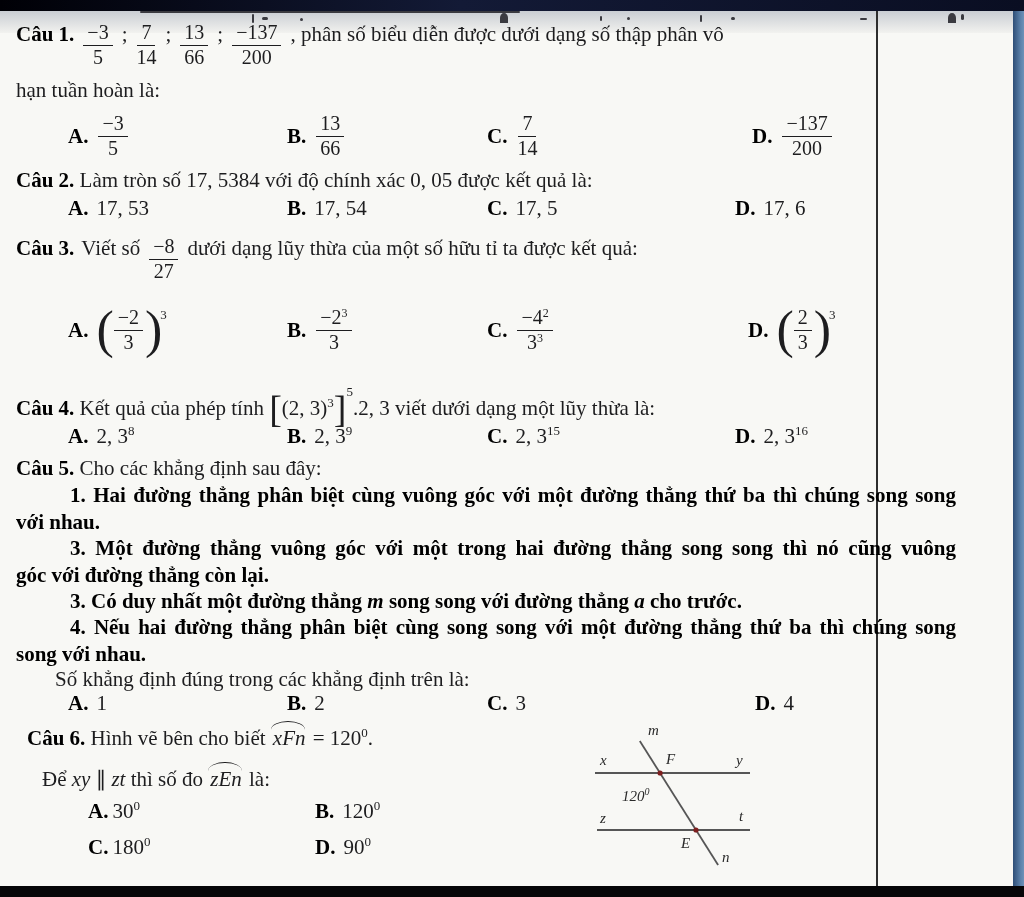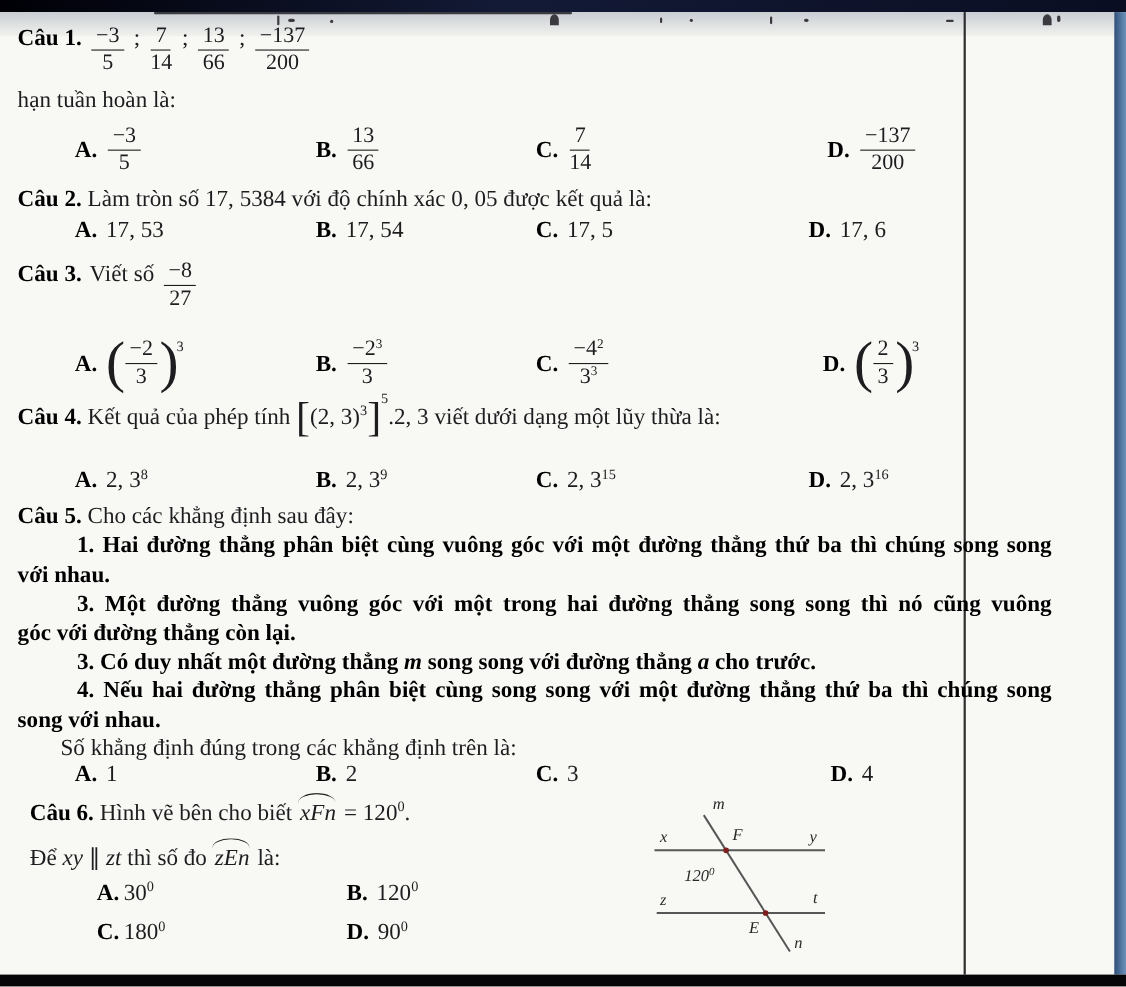--- a/index.html
+++ b/index.html
@@ -80,20 +80,21 @@
     <span>;</span>
     <span class="frac">
         <span class="fn">13</span>
         <span class="fd">66</span>
       </span>
     <span>;</span>
     <span class="frac">
         <span class="fn">−137</span>
         <span class="fd">200</span>
       </span>
+    <span>, phân số biểu diễn được dưới dạng số thập phân vô</span>
   </div>
   <div class="row" style="top:78px">hạn tuần hoàn là:</div>
 
   <div class="optrow">
     <div class="opt" style="left:68px;top:106px;height:60px">
       <span class="b">A.</span>
       <span class="frac">
           <span class="fn">−3</span>
           <span class="fd">5</span>
         </span>
@@ -144,20 +145,21 @@
       </div>
   </div>
 
   <div class="row flexrow" style="top:236px;height:58px">
     <span class="b">Câu 3.</span>
     <span>Viết số</span>
     <span class="frac">
         <span class="fn">−8</span>
         <span class="fd">27</span>
       </span>
+    <span>dưới dạng lũy thừa của một số hữu tỉ ta được kết quả:</span>
   </div>
   <div class="optrow">
     <div class="opt" style="left:68px;top:292px;height:76px">
       <span class="b">A.</span>
       <span class="pg">
         <span class="bp">(</span>
         <span class="frac">
             <span class="fn">−2</span>
             <span class="fd">3</span>
           </span>
@@ -186,21 +188,21 @@
         <span class="frac">
             <span class="fn">2</span>
             <span class="fd">3</span>
           </span>
         <span class="bp">)</span>
         <span class="pexp">3</span>
       </span>
     </div>
   </div>
 
-  <div class="row" style="top:362px">
+  <div class="row" style="top:392px">
     <span class="b">Câu 4.</span>
     <span>Kết quả của phép tính</span>
     <span class="bigbr">[</span><span>(2, 3)</span><sup class="e">3</sup><span class="bigbr">]</span><sup class="hsup">5</sup><span>.2, 3</span>
     <span>viết dưới dạng một lũy thừa là:</span>
   </div>
   <div class="optrow">
     <div class="opt" style="left:68px;top:424px">
         <span class="b">A.</span>
         <span><span>2, 3</span><sup class="e">8</sup></span>
       </div>
@@ -255,21 +257,21 @@
       </div>
   </div>
 
   <div class="row" style="top:723px;left:27px">
     <span class="b">Câu 6.</span>
     <span>Hình vẽ bên cho biết</span>
     <span class="arc">xFn</span>
     <span>=</span>
     <span><span>120</span><sup class="e">0</sup></span><span>.</span>
   </div>
-  <div class="row" style="top:764px;left:27px">
+  <div class="row" style="top:764px;left:42px">
     <span>Để</span>
     <span class="it">xy</span>
     <span>∥</span>
     <span class="it">zt</span>
     <span>thì số đo</span>
     <span class="arc">zEn</span>
     <span>là:</span>
   </div>
   <div class="optrow">
     <div class="opt" style="left:88px;top:799px;gap:4px">

